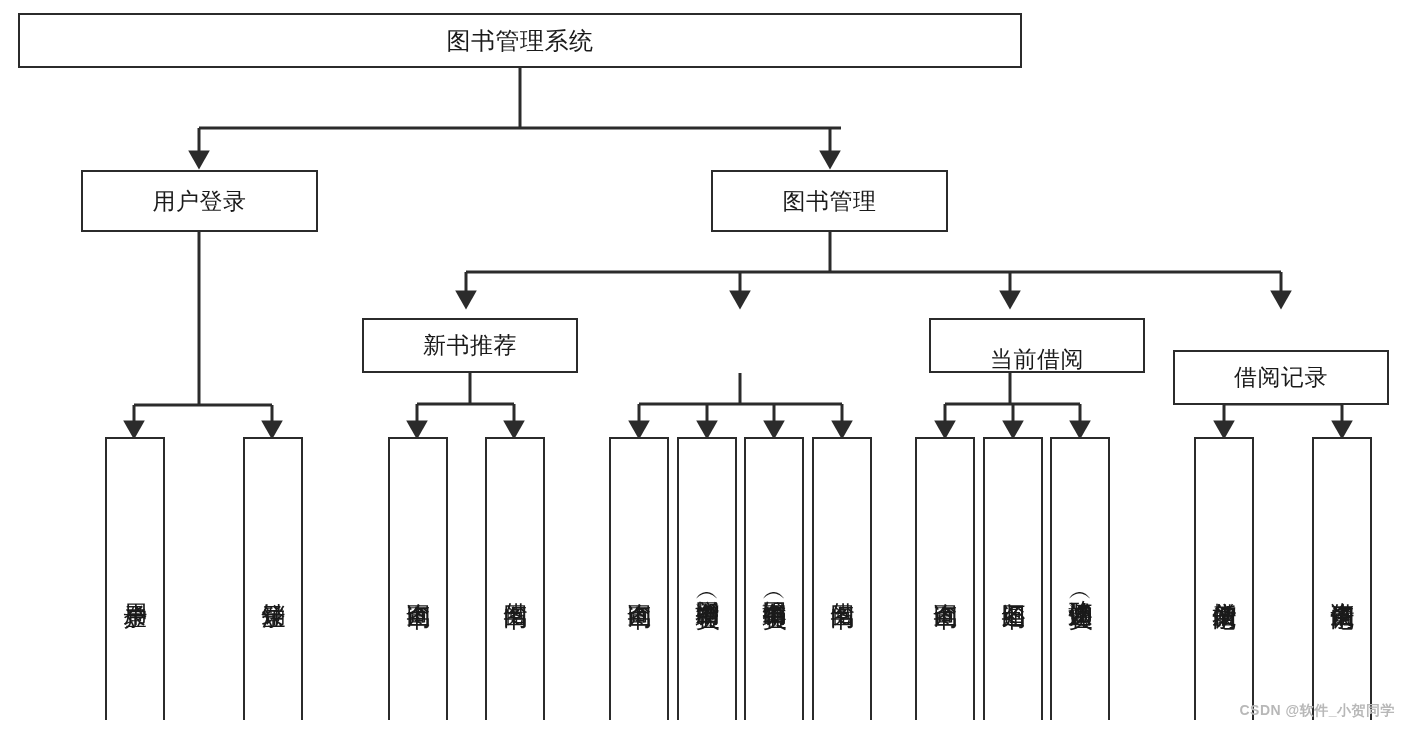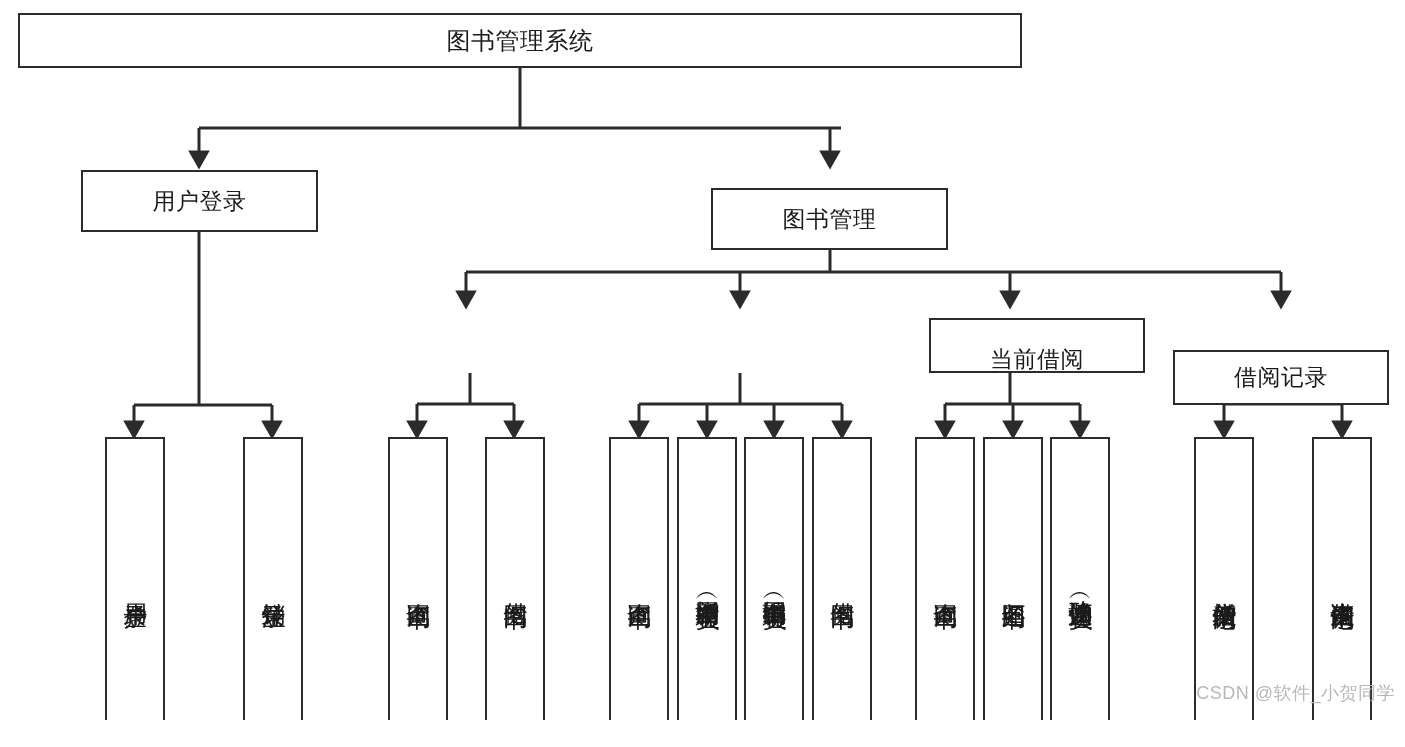--- a/index.html
+++ b/index.html
@@ -53,26 +53,27 @@
     text-orientation: upright;
     font-size: 24px;
     line-height: 1.12;
     letter-spacing: 1px;
     white-space: normal;
     max-height: 100%;
   }
   #watermark {
     position: absolute;
     right: 10px;
-    bottom: 15px;
-    font-size: 18px;
+    bottom: 0;
+    font-size: 14px;
     color: #b8b8b8;
     letter-spacing: 0.5px;
     z-index: 3;
     white-space: nowrap;
+    font-weight: bold;
   }
 </style>
 </head>
 <body>
 
 <div id="canvas">
 
   <svg id="edges" viewBox="0 0 1405 747" xmlns="http://www.w3.org/2000/svg">
     <defs>
       <marker id="arrow" markerWidth="10" markerHeight="10" refX="3.2" refY="5" orient="auto" markerUnits="strokeWidth">
@@ -125,24 +126,27 @@
   </svg>
 
   <div class="node root" style="left:18px; top:13px; width:1004px; height:55px;">
     <span class="label">图书管理系统</span>
   </div>
 
   <div class="node" style="left:81px; top:170px; width:237px; height:62px;">
     <span class="label">用户登录</span>
   </div>
 
-  <div class="node" style="left:711px; top:188px; width:237px; height:62px;">
+  <div class="node" style="left:711px; top:170px; width:237px; height:62px;">
     <span class="label">图书管理</span>
   </div>
 
+  <div class="node" style="left:362px; top:318px; width:216px; height:55px;">
+    <span class="label">新书推荐</span>
+  </div>
 
 
   <div class="node" style="left:929px; top:318px; width:216px; height:55px;align-items:flex-end;">
     <span class="label">当前借阅</span>
   </div>
 
   <div class="node" style="left:1173px; top:318px; width:216px; height:55px;margin-top:32px;">
     <span class="label">借阅记录</span>
   </div>
 

